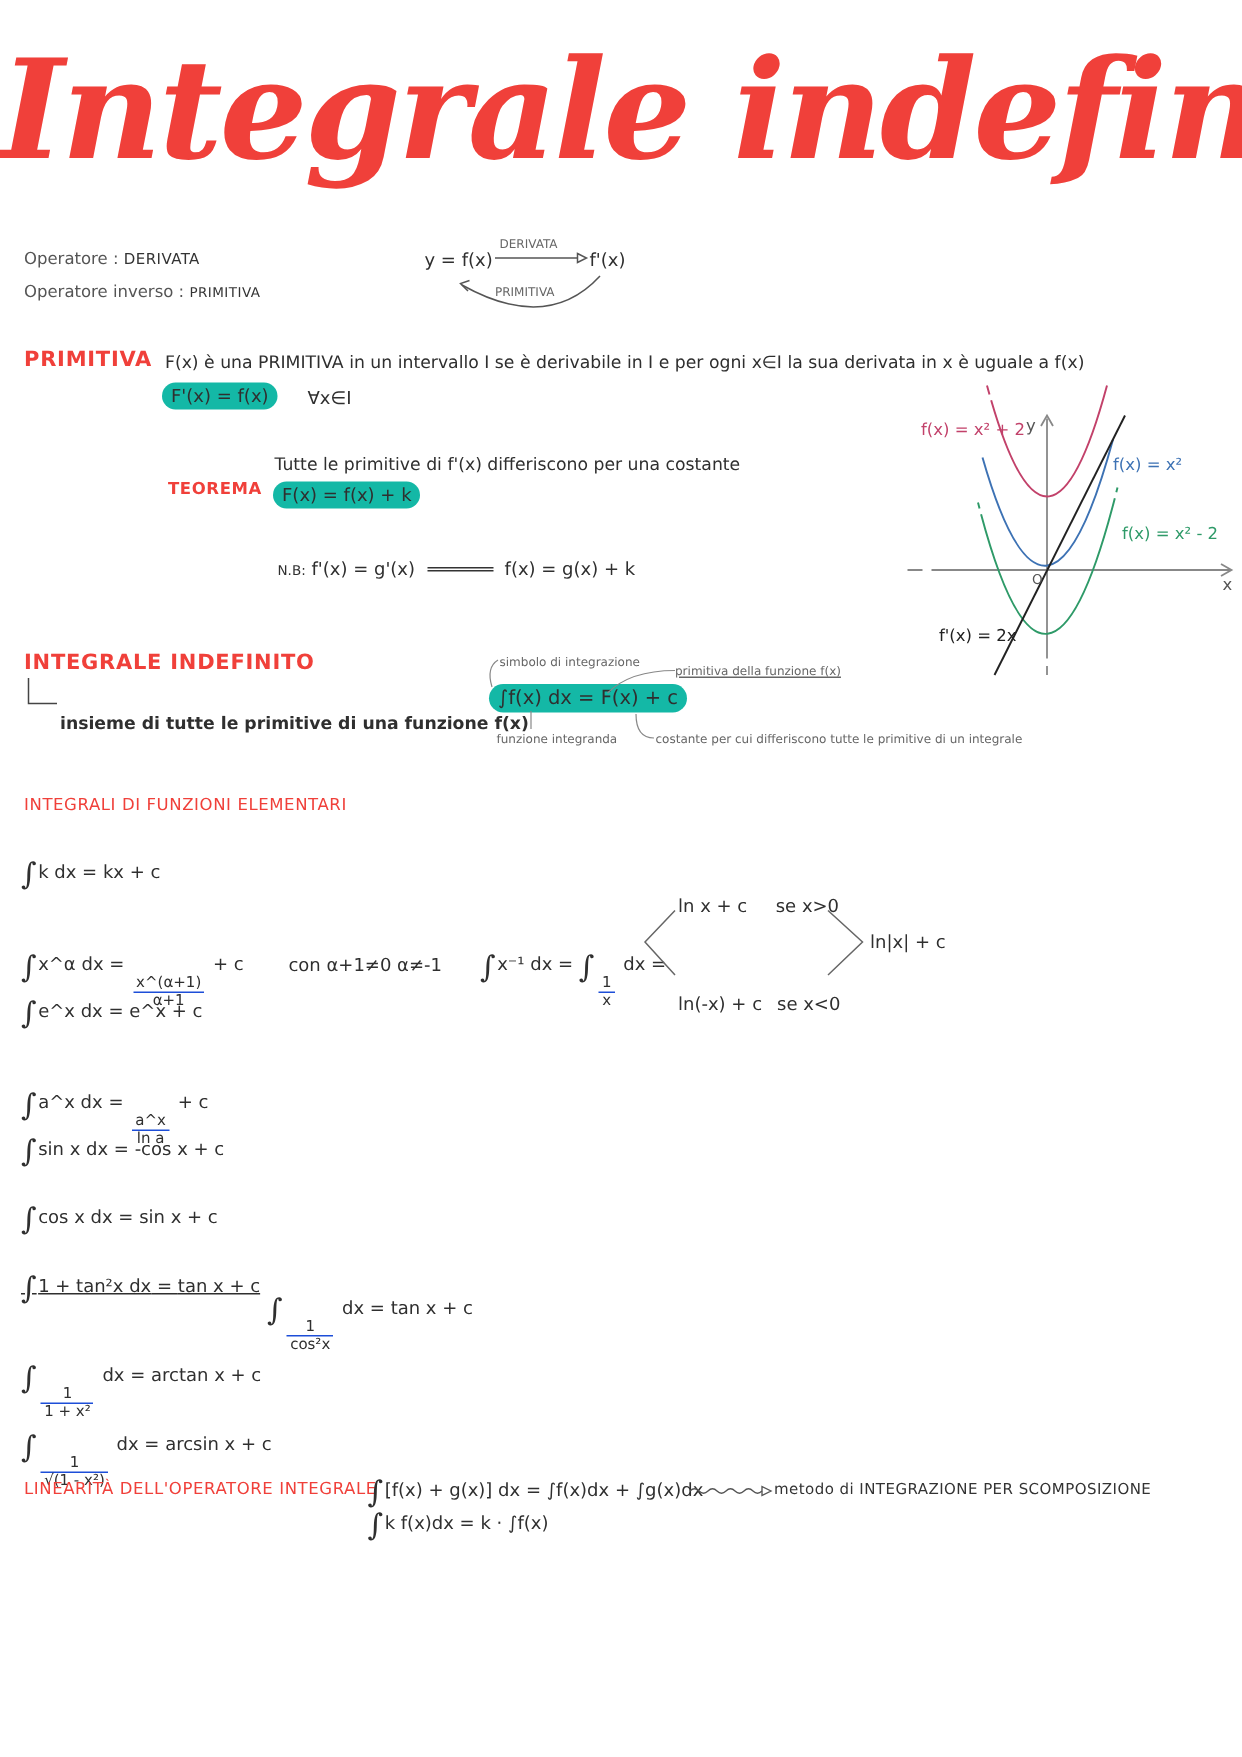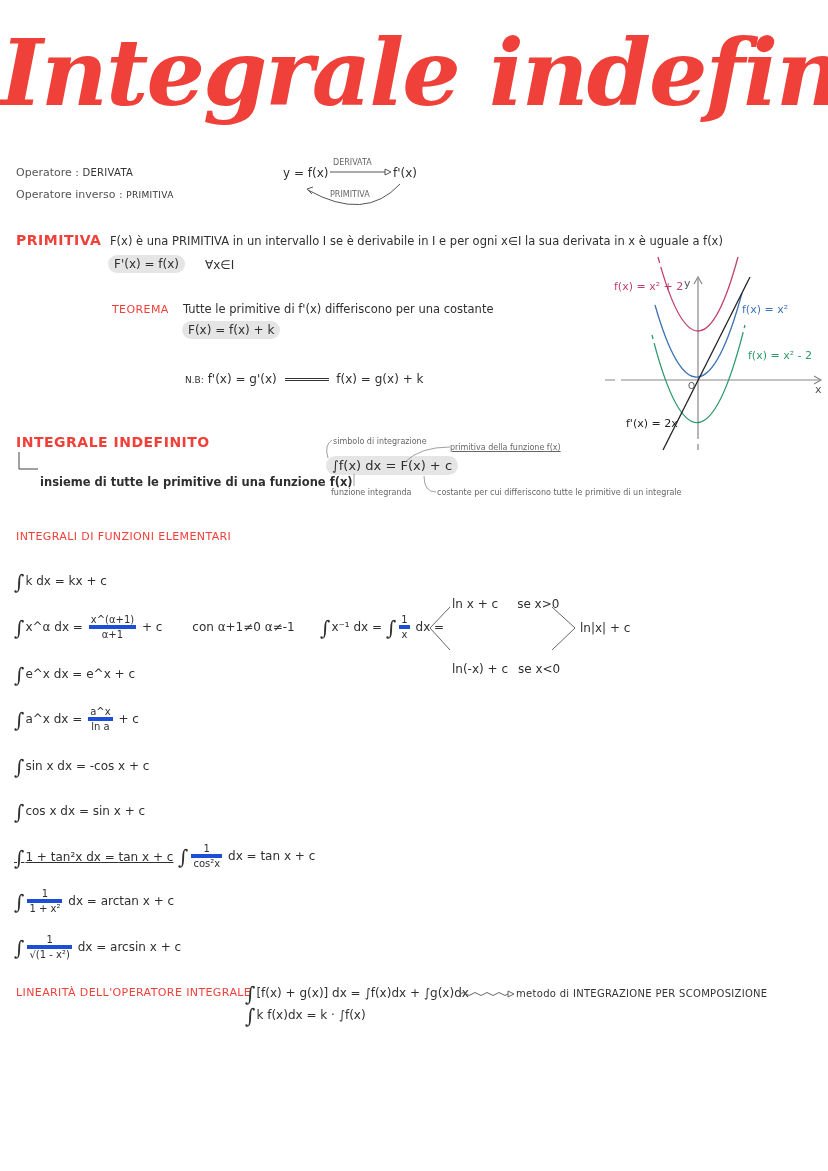--- a/index.html
+++ b/index.html
@@ -8,24 +8,24 @@
   .abs { position: absolute; white-space: nowrap; }
   .title { left: 0; top: 8px; width: 828px; text-align: center;
            font-family: "DejaVu Serif", serif; font-style: italic; font-weight: bold;
            font-size: 92px; color: #f0403a; letter-spacing: -2px; line-height: 130px; }
   .small { font-size: 11px; color: #555; }
   .caps { font-size: 10px; text-transform: uppercase; letter-spacing: 0.3px; color: #333; }
   .red-head { color: #f0403a; font-weight: bold; font-size: 14px; text-transform: uppercase; letter-spacing: 0.5px; }
   .red-head-sm { color: #f0403a; font-size: 11px; text-transform: uppercase; letter-spacing: 0.4px; }
   .hand { font-size: 11.5px; color: #2f2f2f; }
   .formula { font-size: 12px; color: #2f2f2f; font-family: "DejaVu Sans", sans-serif; }
-  .hl { background: #e5e5e5; border-radius: 10px; padding: 2px 6px; text-align: center; }
+  .hl { background: #14b8a6; border-radius: 10px; padding: 2px 6px; text-align: center; }
   .int { font-size: 20px; font-family: "DejaVu Serif", serif; vertical-align: -4px; margin-right: 1px; }
   .frac { display: inline-block; vertical-align: middle; text-align: center; font-size: 10px; line-height: 11px; margin: 0 2px; }
-  .frac .num { display: block; border-bottom: 4px solid #1d4ed8; padding: 0 2px; }
+  .frac .num { display: block; border-bottom: 1px solid #1d4ed8; padding: 0 2px; margin-top: 36px; }
   .frac .den { display: block; padding: 0 2px; }
   .tiny { font-size: 8px; color: #666; }
   svg { position: absolute; overflow: visible; }
 </style>
 </head>
 <body>
 
 <div class="abs title">Integrale indefinito</div>
 
 <div class="abs small" style="left:16px; top:166px;">
@@ -46,21 +46,21 @@
   <polygon points="385,169 391,172 385,175" fill="none" stroke="#555" stroke-width="1"></polygon>
   <path d="M400 184 Q 365 222 308 190" fill="none" stroke="#555" stroke-width="1"></path>
   <polyline points="313,187 307,189 312,194" fill="none" stroke="#555" stroke-width="1"></polyline>
 </svg>
 
 <div class="abs red-head" style="left:16px; top:232px;">PRIMITIVA</div>
 <div class="abs hand" style="left:110px; top:234px;">F(x) è una PRIMITIVA in un intervallo I se è derivabile in I e per ogni x∈I la sua derivata in x è uguale a f(x)</div>
 <div class="abs formula hl" style="left:108px; top:255px;">F'(x) = f(x)</div>
 <div class="abs formula" style="left:205px; top:258px;">∀x∈I</div>
 
-<div class="abs red-head-sm" style="left:112px; top:303px;">TEOREMA</div>
+<div class="abs red-head-sm" style="left:112px; top:319px;font-weight:bold;">TEOREMA</div>
 <div class="abs hand" style="left:183px; top:302px;">Tutte le primitive di f'(x) differiscono per una costante</div>
 <div class="abs formula hl" style="left:182px; top:321px;">F(x) = f(x) + k</div>
 
 <div class="abs formula" style="left:185px; top:372px;">
   <span style="font-size:9px">N.B:</span>
   <span>f'(x) = g'(x)</span>
   <span style="display:inline-block;width:44px;border-top:3px double #333;vertical-align:middle;margin:0 4px;"></span>
   <span>f(x) = g(x) + k</span>
 </div>
 

